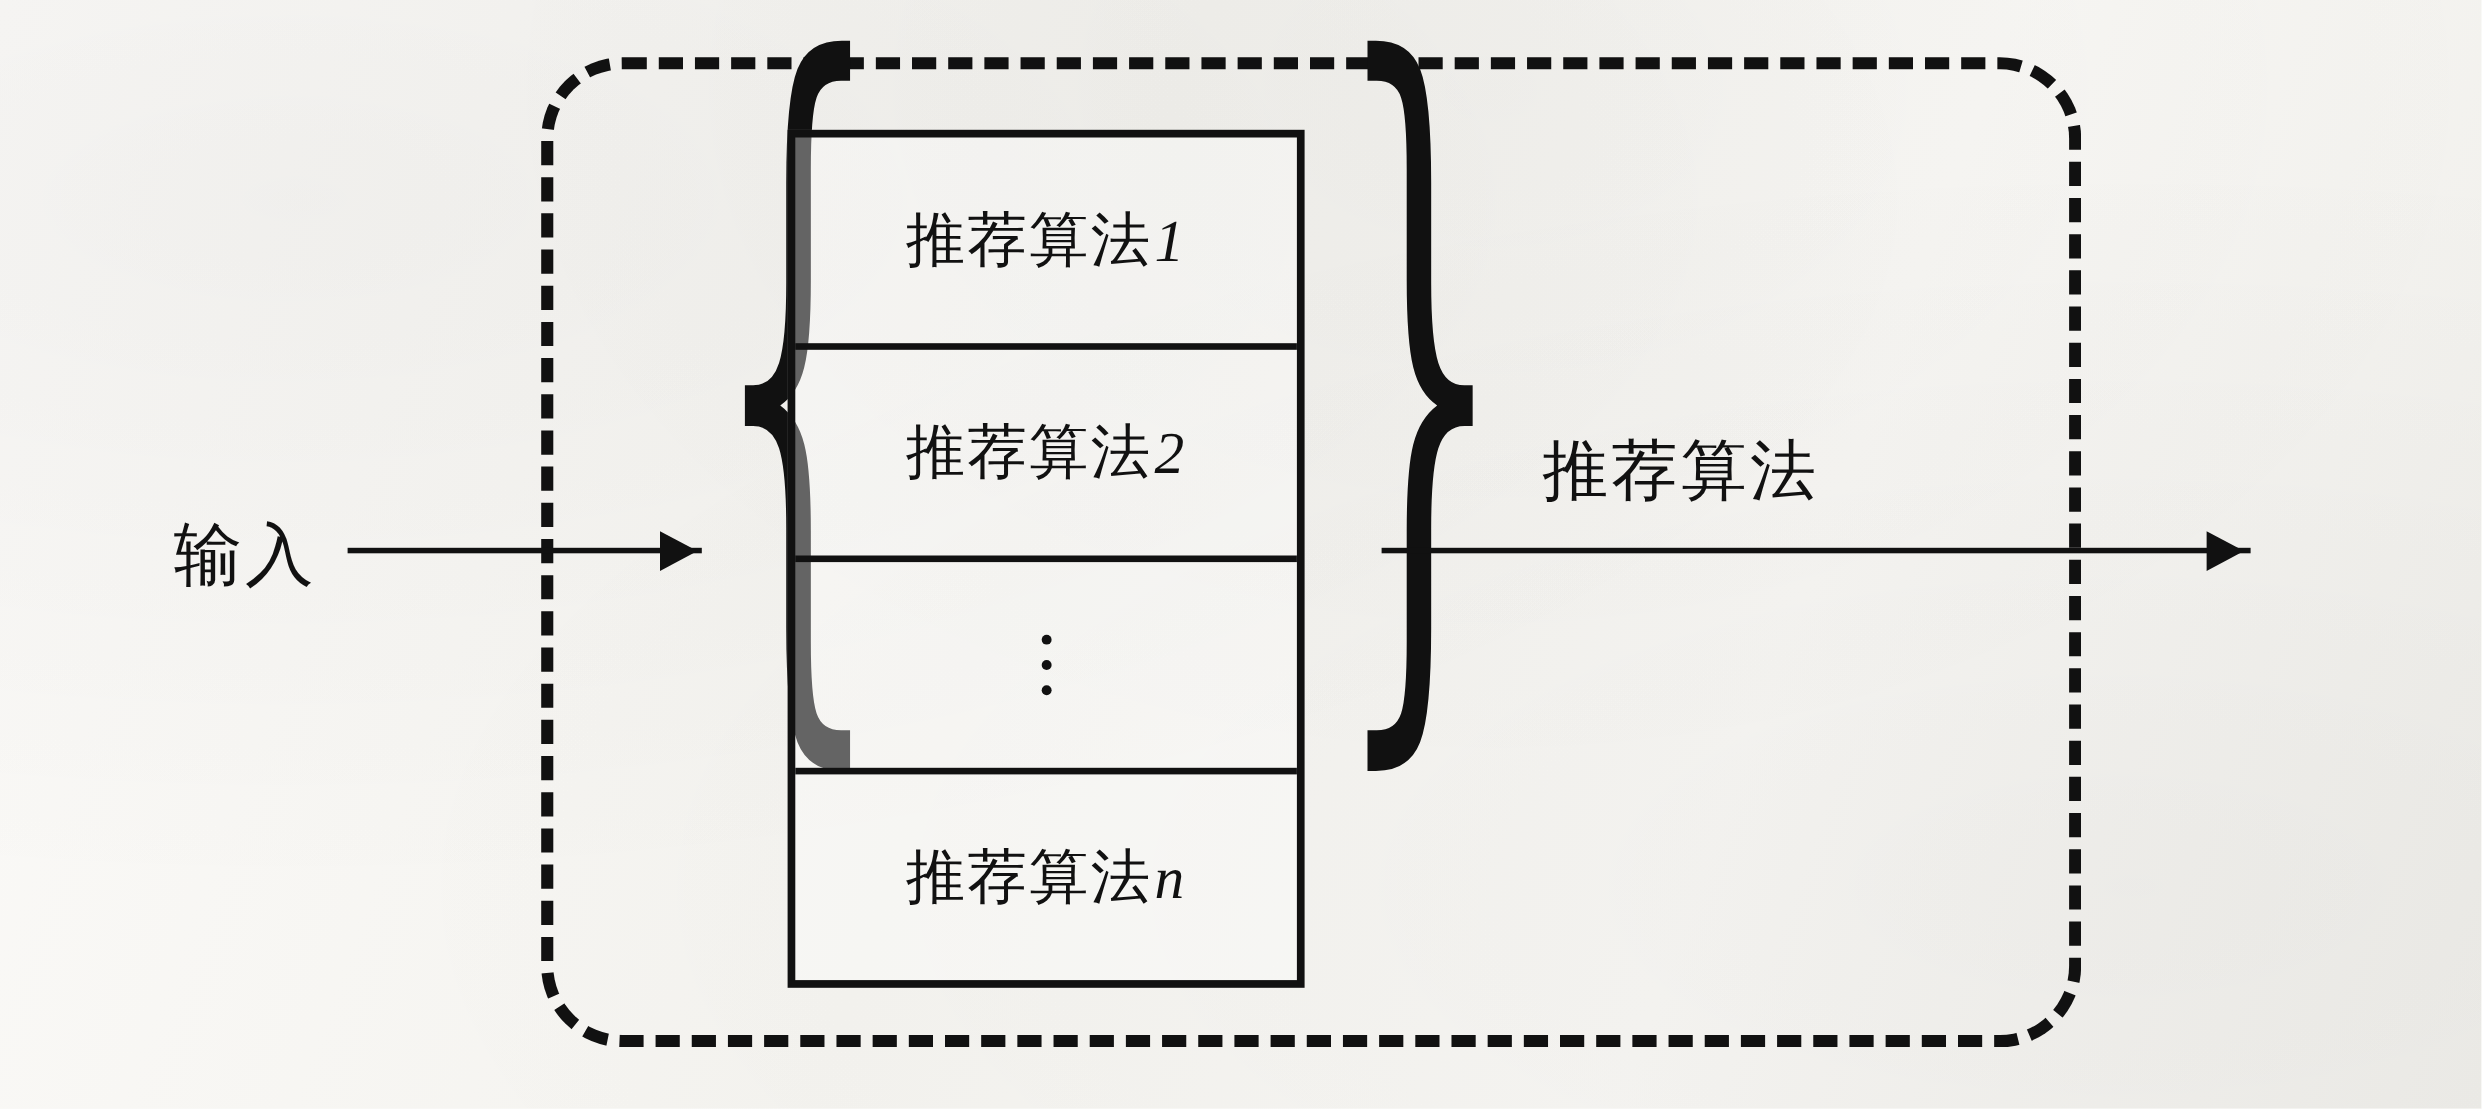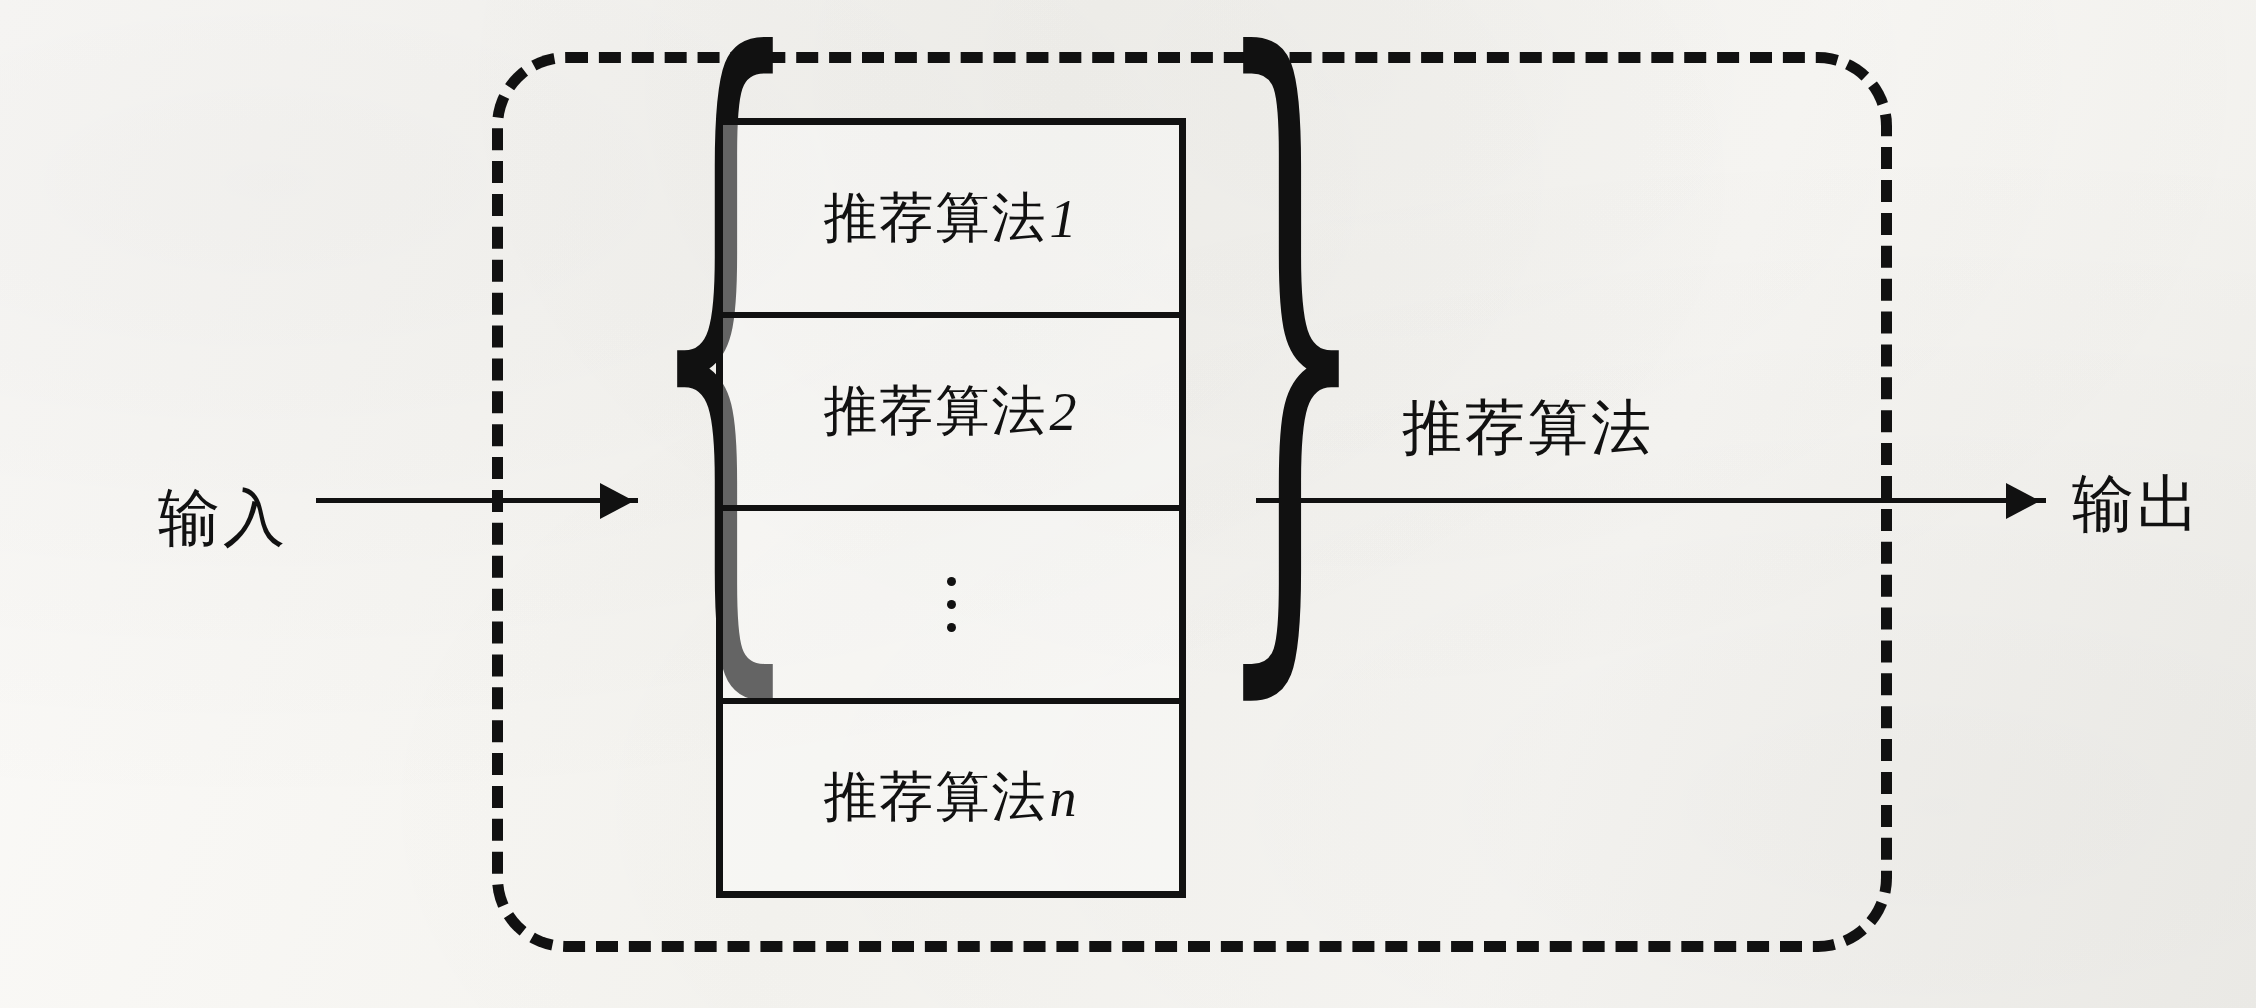--- a/index.html
+++ b/index.html
@@ -136,21 +136,21 @@
   #mix-arrow   { left: 2006px; top: 483px; }
 
   
   .label {
     position: absolute;
     color: #111111;
     font-size: 62px;
     letter-spacing: 3px;
     white-space: nowrap;
   }
-  #label-input  { left: 158px;  top: 476px; }
+  #label-input  { left: 158px;  top: 462px; }
   #label-output { left: 2072px; top: 462px; }
   #label-mix    { left: 1402px; top: 388px; font-size: 60px; }
 </style>
 </head>
 <body>
 
 <div id="page">
   <div id="paper-noise"></div>
 
   <div id="system-boundary"></div>
@@ -181,14 +181,13 @@
       <span>推荐算法</span>
         <span class="idx-italic">n</span>
     </div>
   </div>
 
   <div class="hline" id="mix-line"></div>
   <div class="arrowhead" id="mix-arrow"></div>
 
   <div class="label" id="label-input">输入</div>
   <div class="label" id="label-mix">推荐算法</div>
-  <div class="label" id="label-output">输出</div>
 </div>
 
 </body></html>

